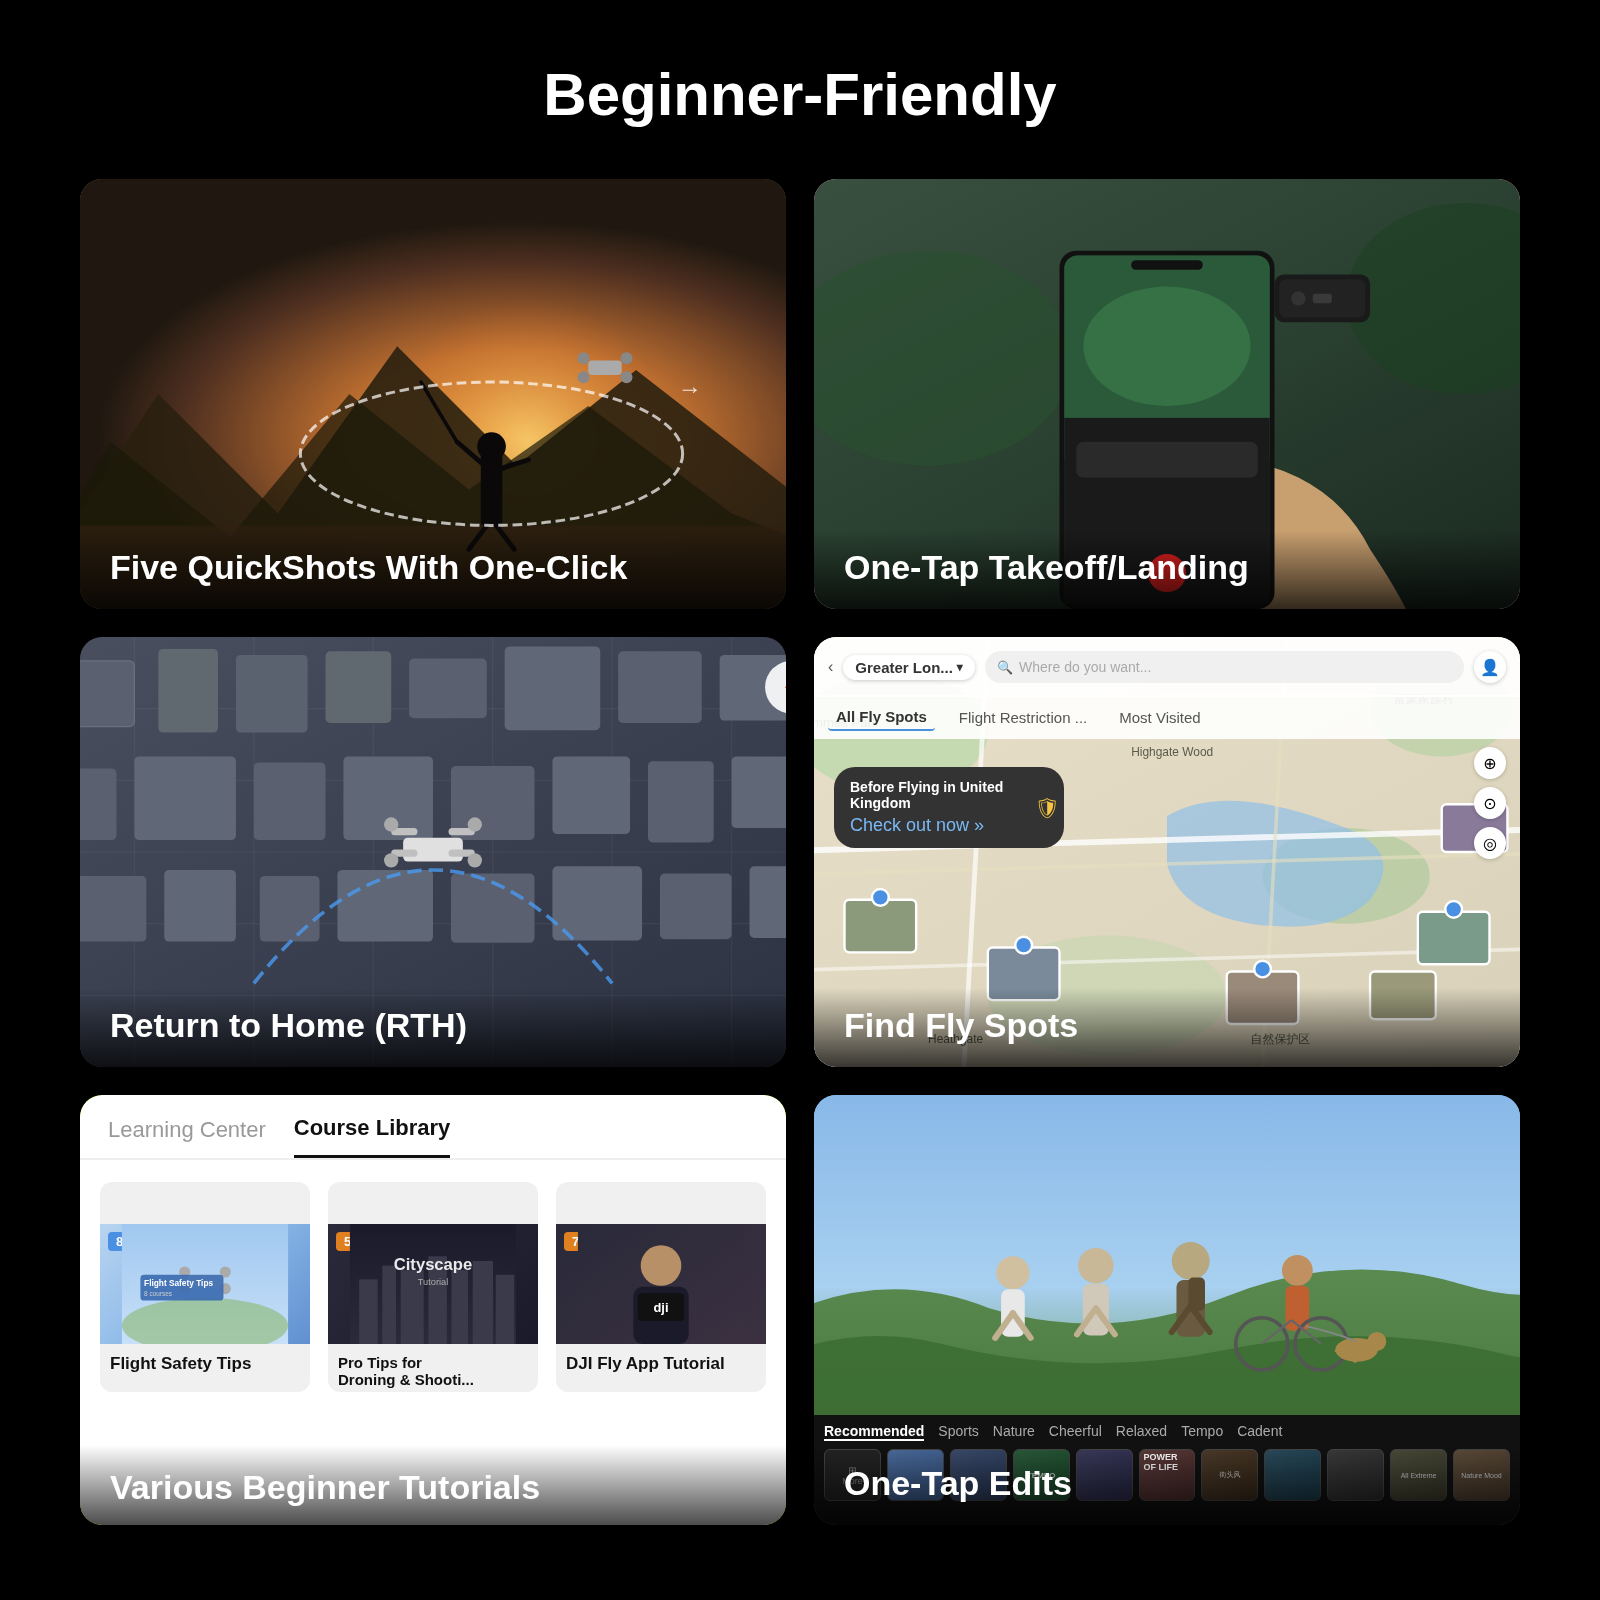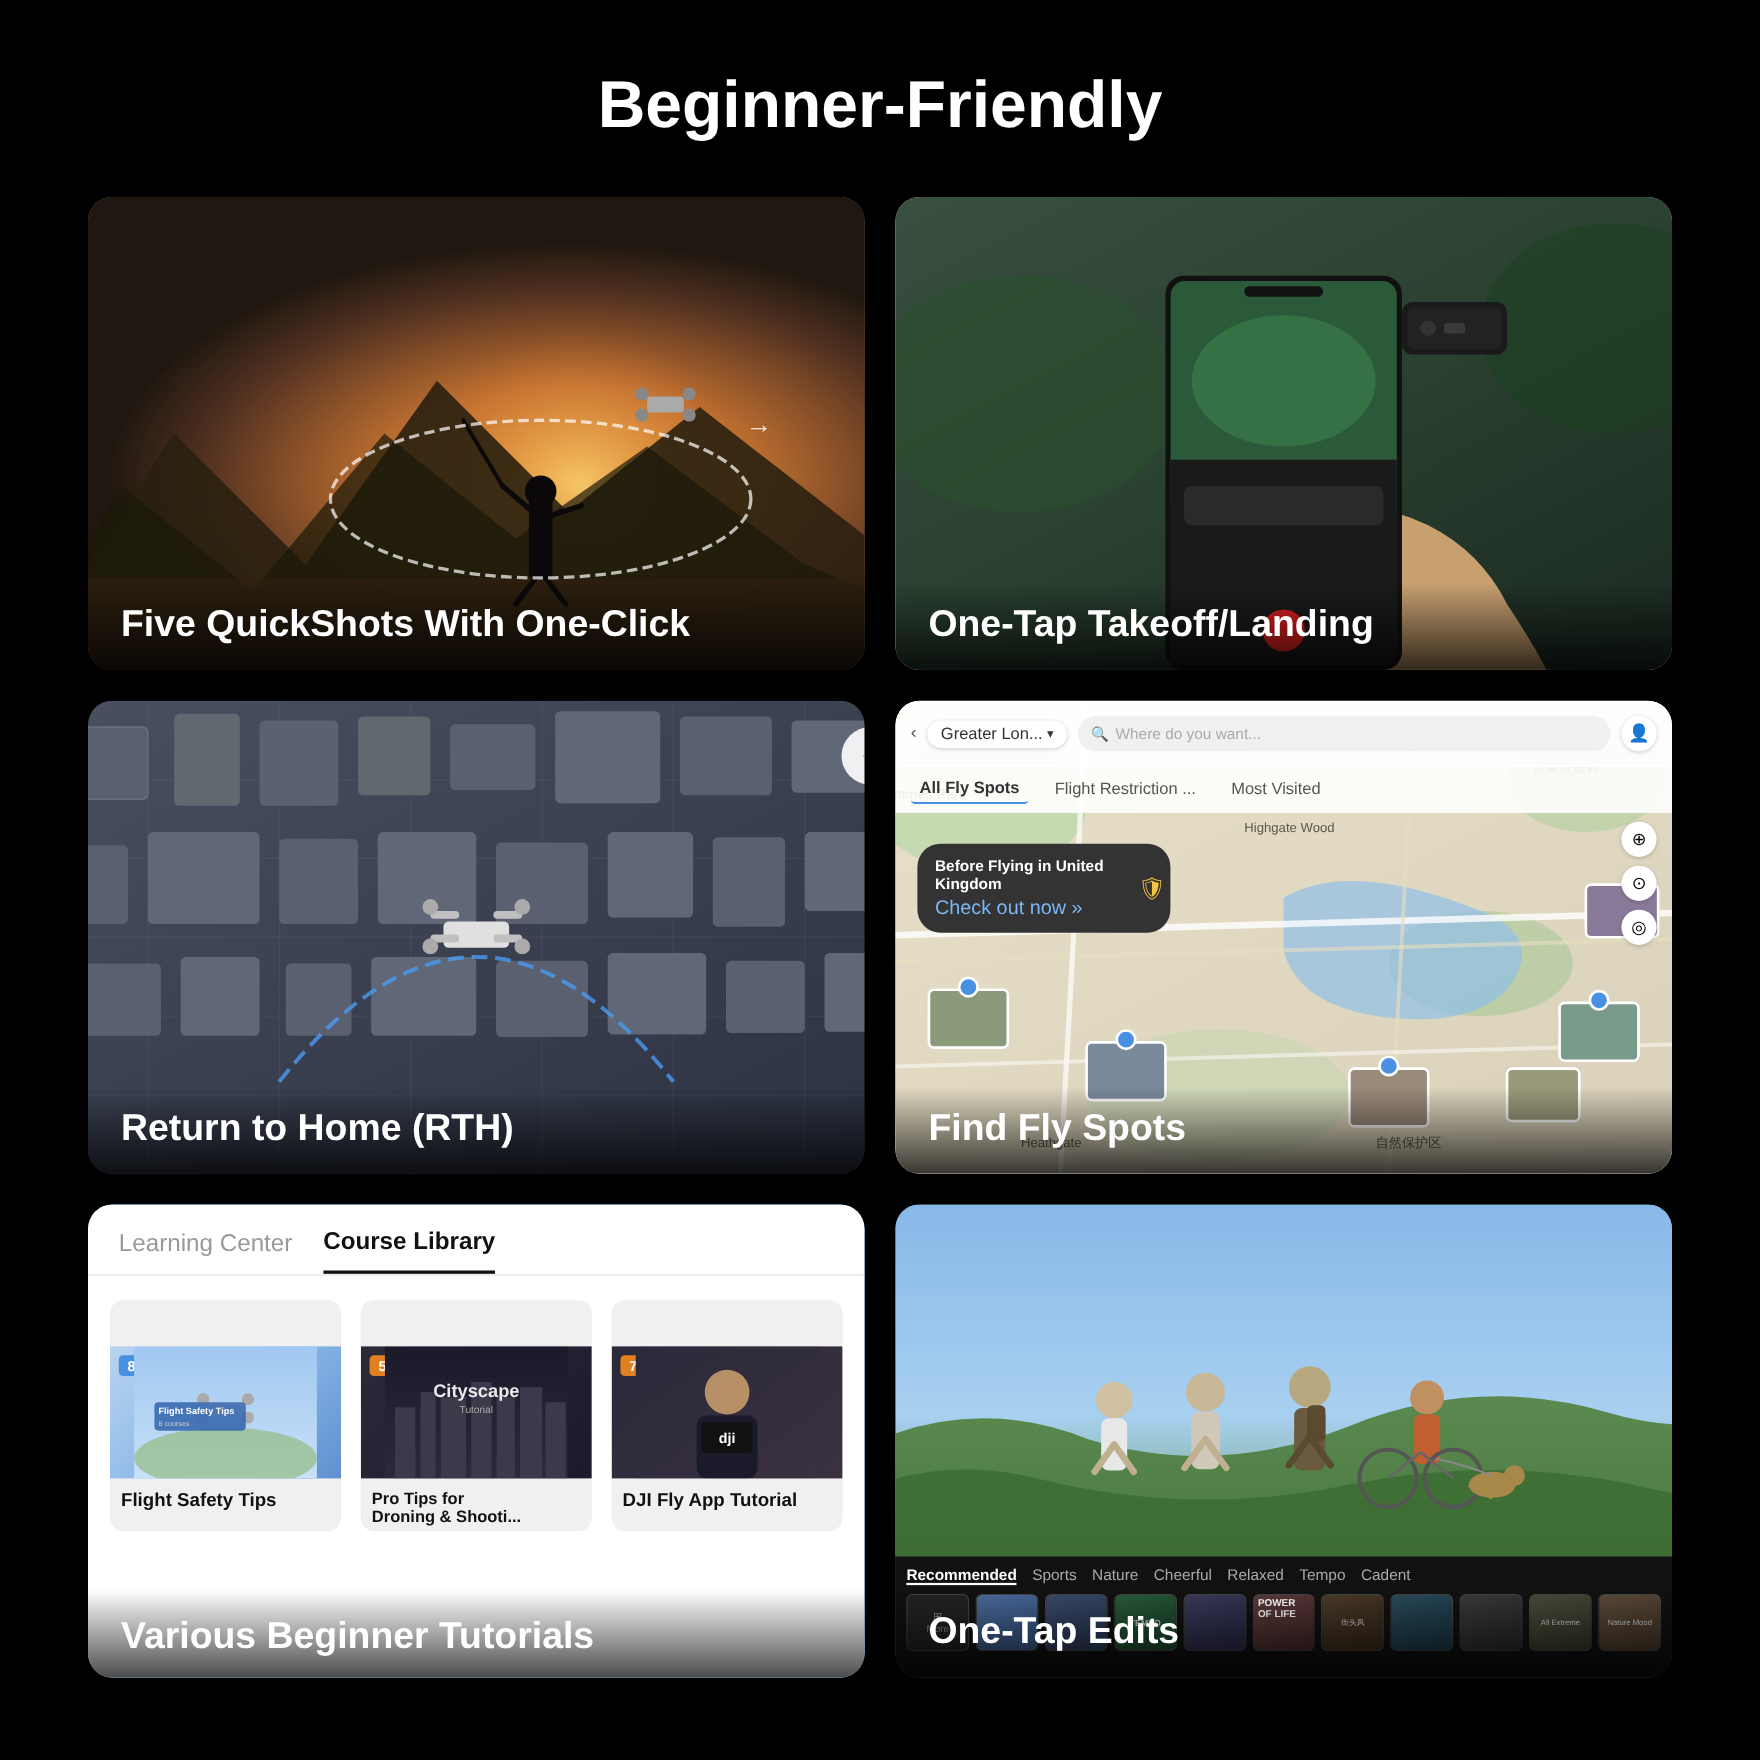--- a/index.html
+++ b/index.html
@@ -297,21 +297,21 @@
     }
 
     .location-chip {
       display: inline-flex;
       align-items: center;
       gap: 4px;
       background: #fff;
       border-radius: 20px;
       padding: 4px 12px;
       font-size: 15px;
-      font-weight: 400;
+      font-weight: 700;
       color: #333;
       box-shadow: 0 1px 4px rgba(0,0,0,0.2);
     }
 
     .search-bar {
       flex: 1;
       background: #f0f0f0;
       border-radius: 20px;
       height: 32px;
       display: flex;
@@ -584,21 +584,21 @@
 
       <div style="position:absolute;right:14px;top:110px;display:flex;flex-direction:column;gap:8px;">
         <div class="map-icon-btn">⊕</div>
         <div class="map-icon-btn">⊙</div>
         <div class="map-icon-btn">◎</div>
       </div>
     </div>
     <div class="card-label">Find Fly Spots</div>
   </div>
 
-  <div class="card" style="background:#7dd3fc;">
+  <div class="card" style="background:#84cc16;">
     <div class="tutorials-inner">
 
       <div class="tutorials-topbar">
         <div class="tutorials-tab">
           <span>Learning Center</span>
         </div>
         <div class="tutorials-tab tutorials-tab-active">
           <span>Course Library</span>
         </div>
       </div>

